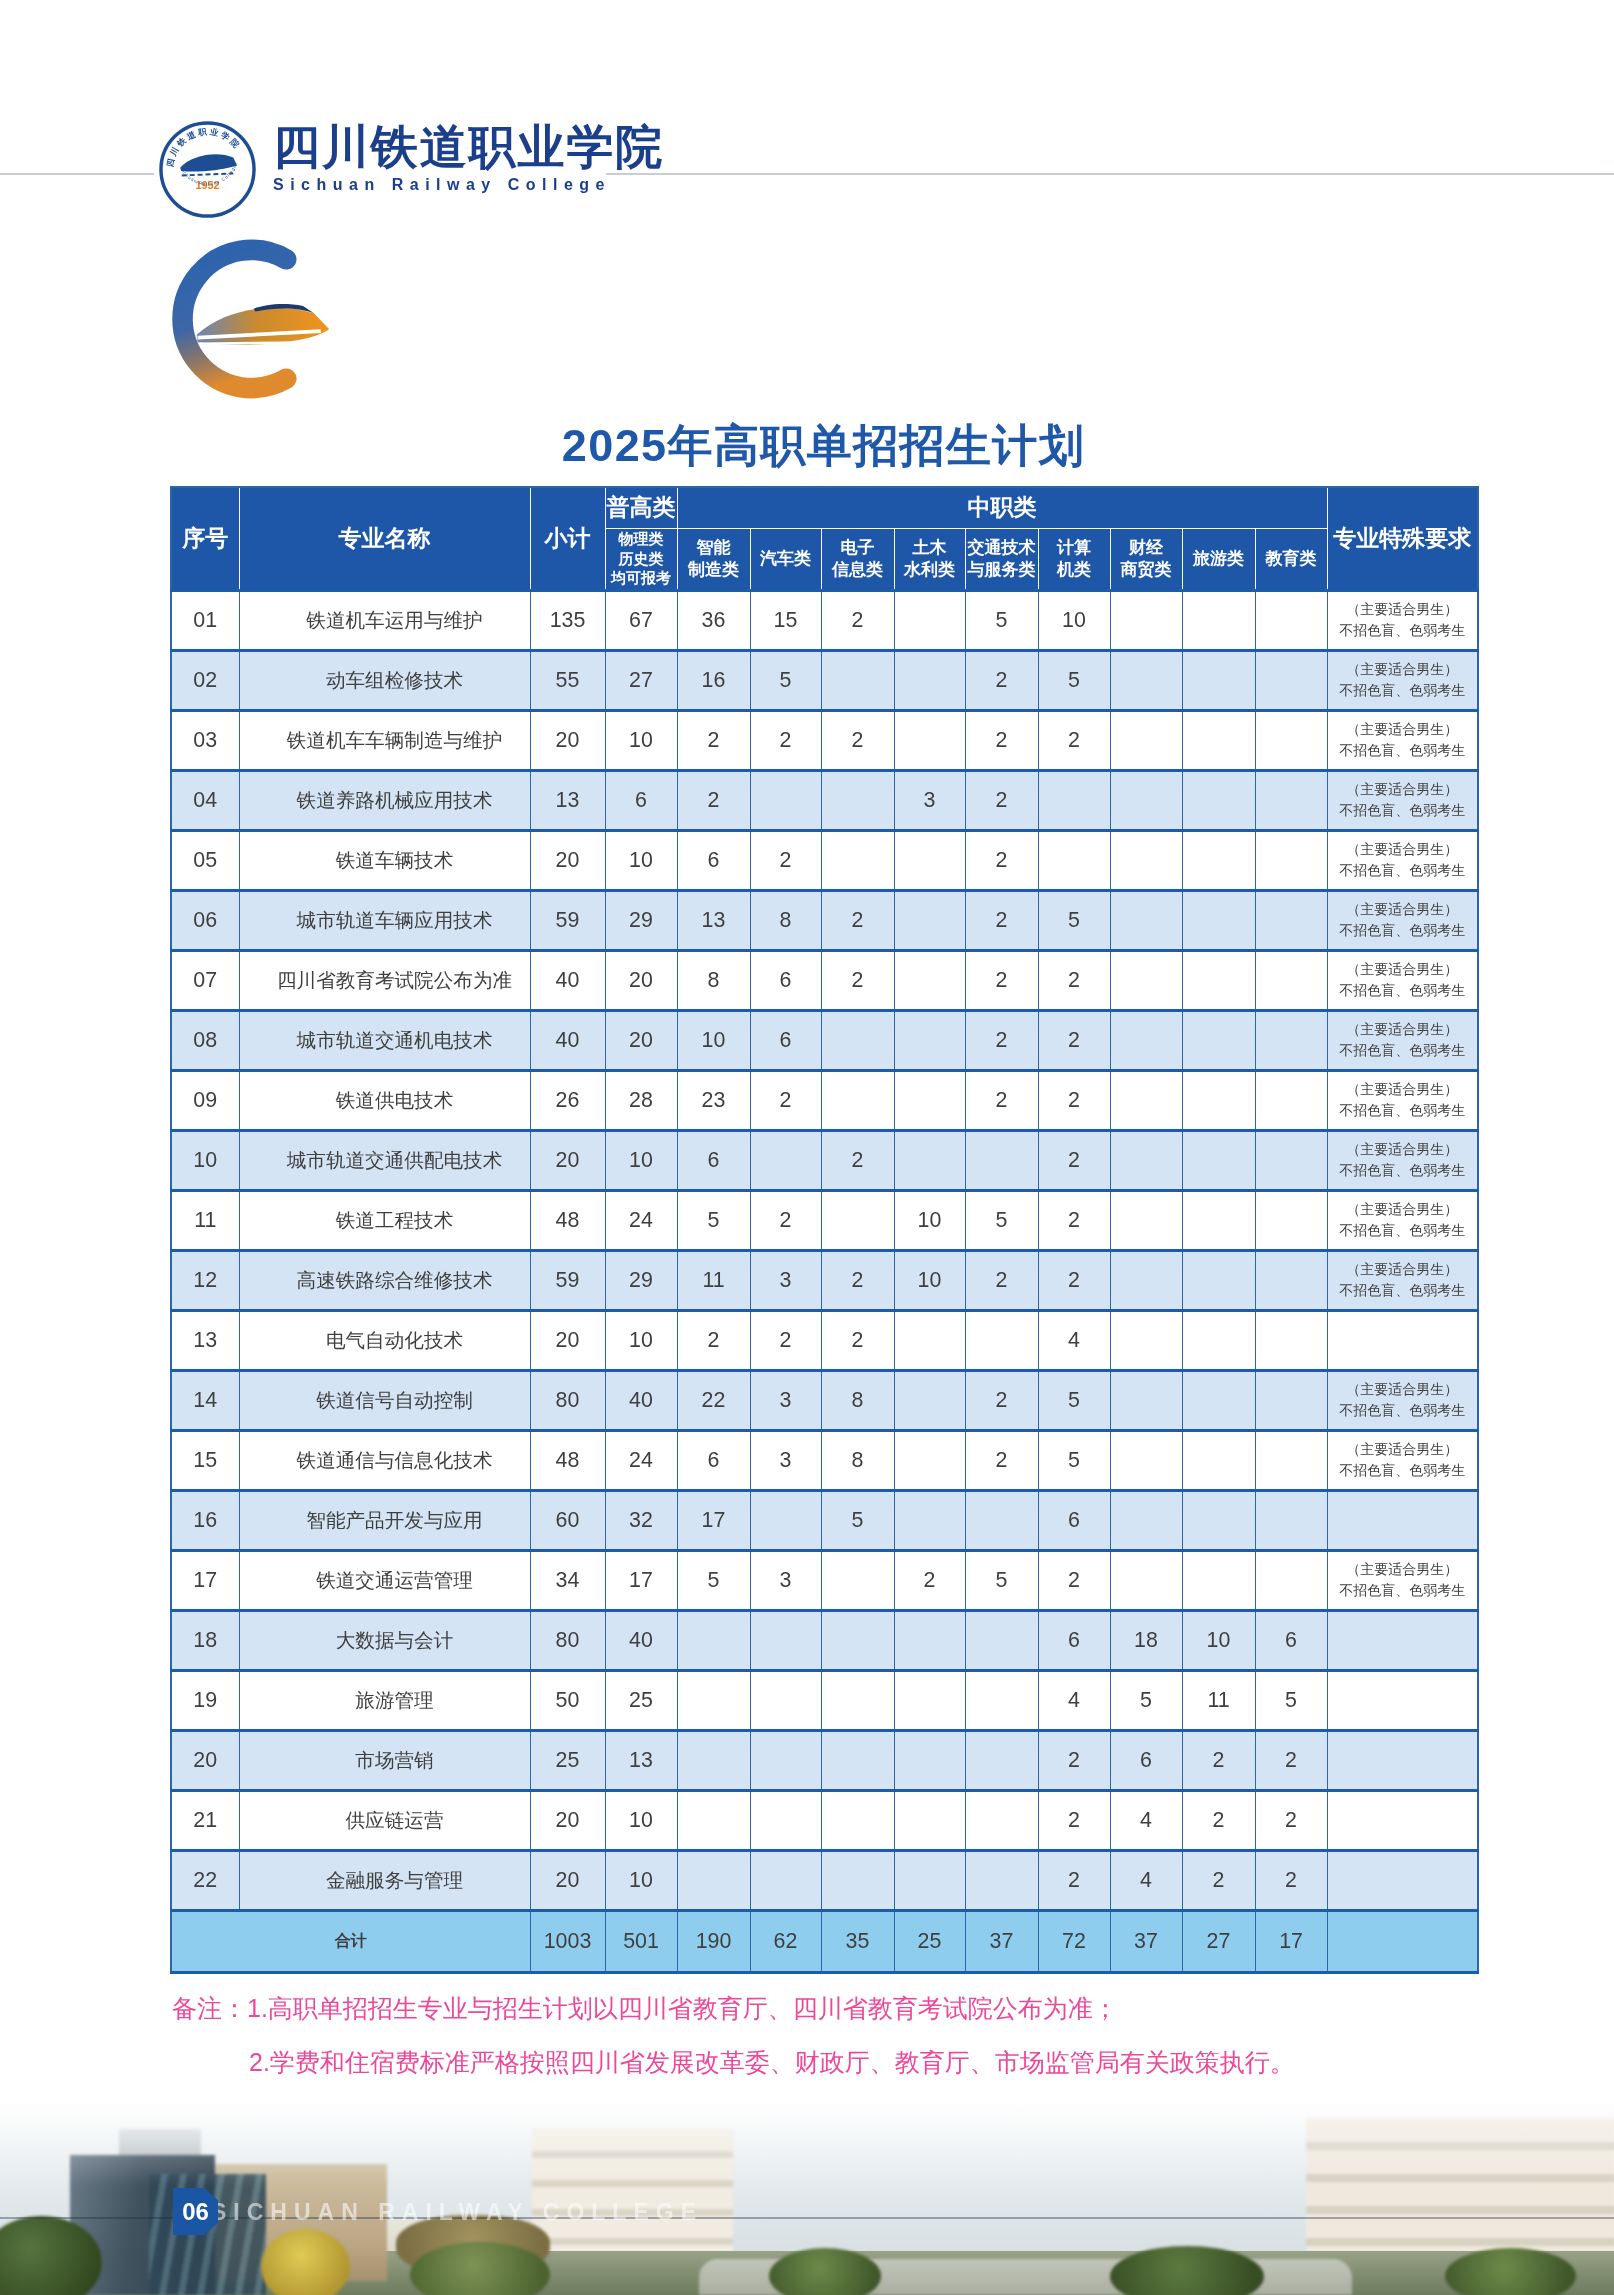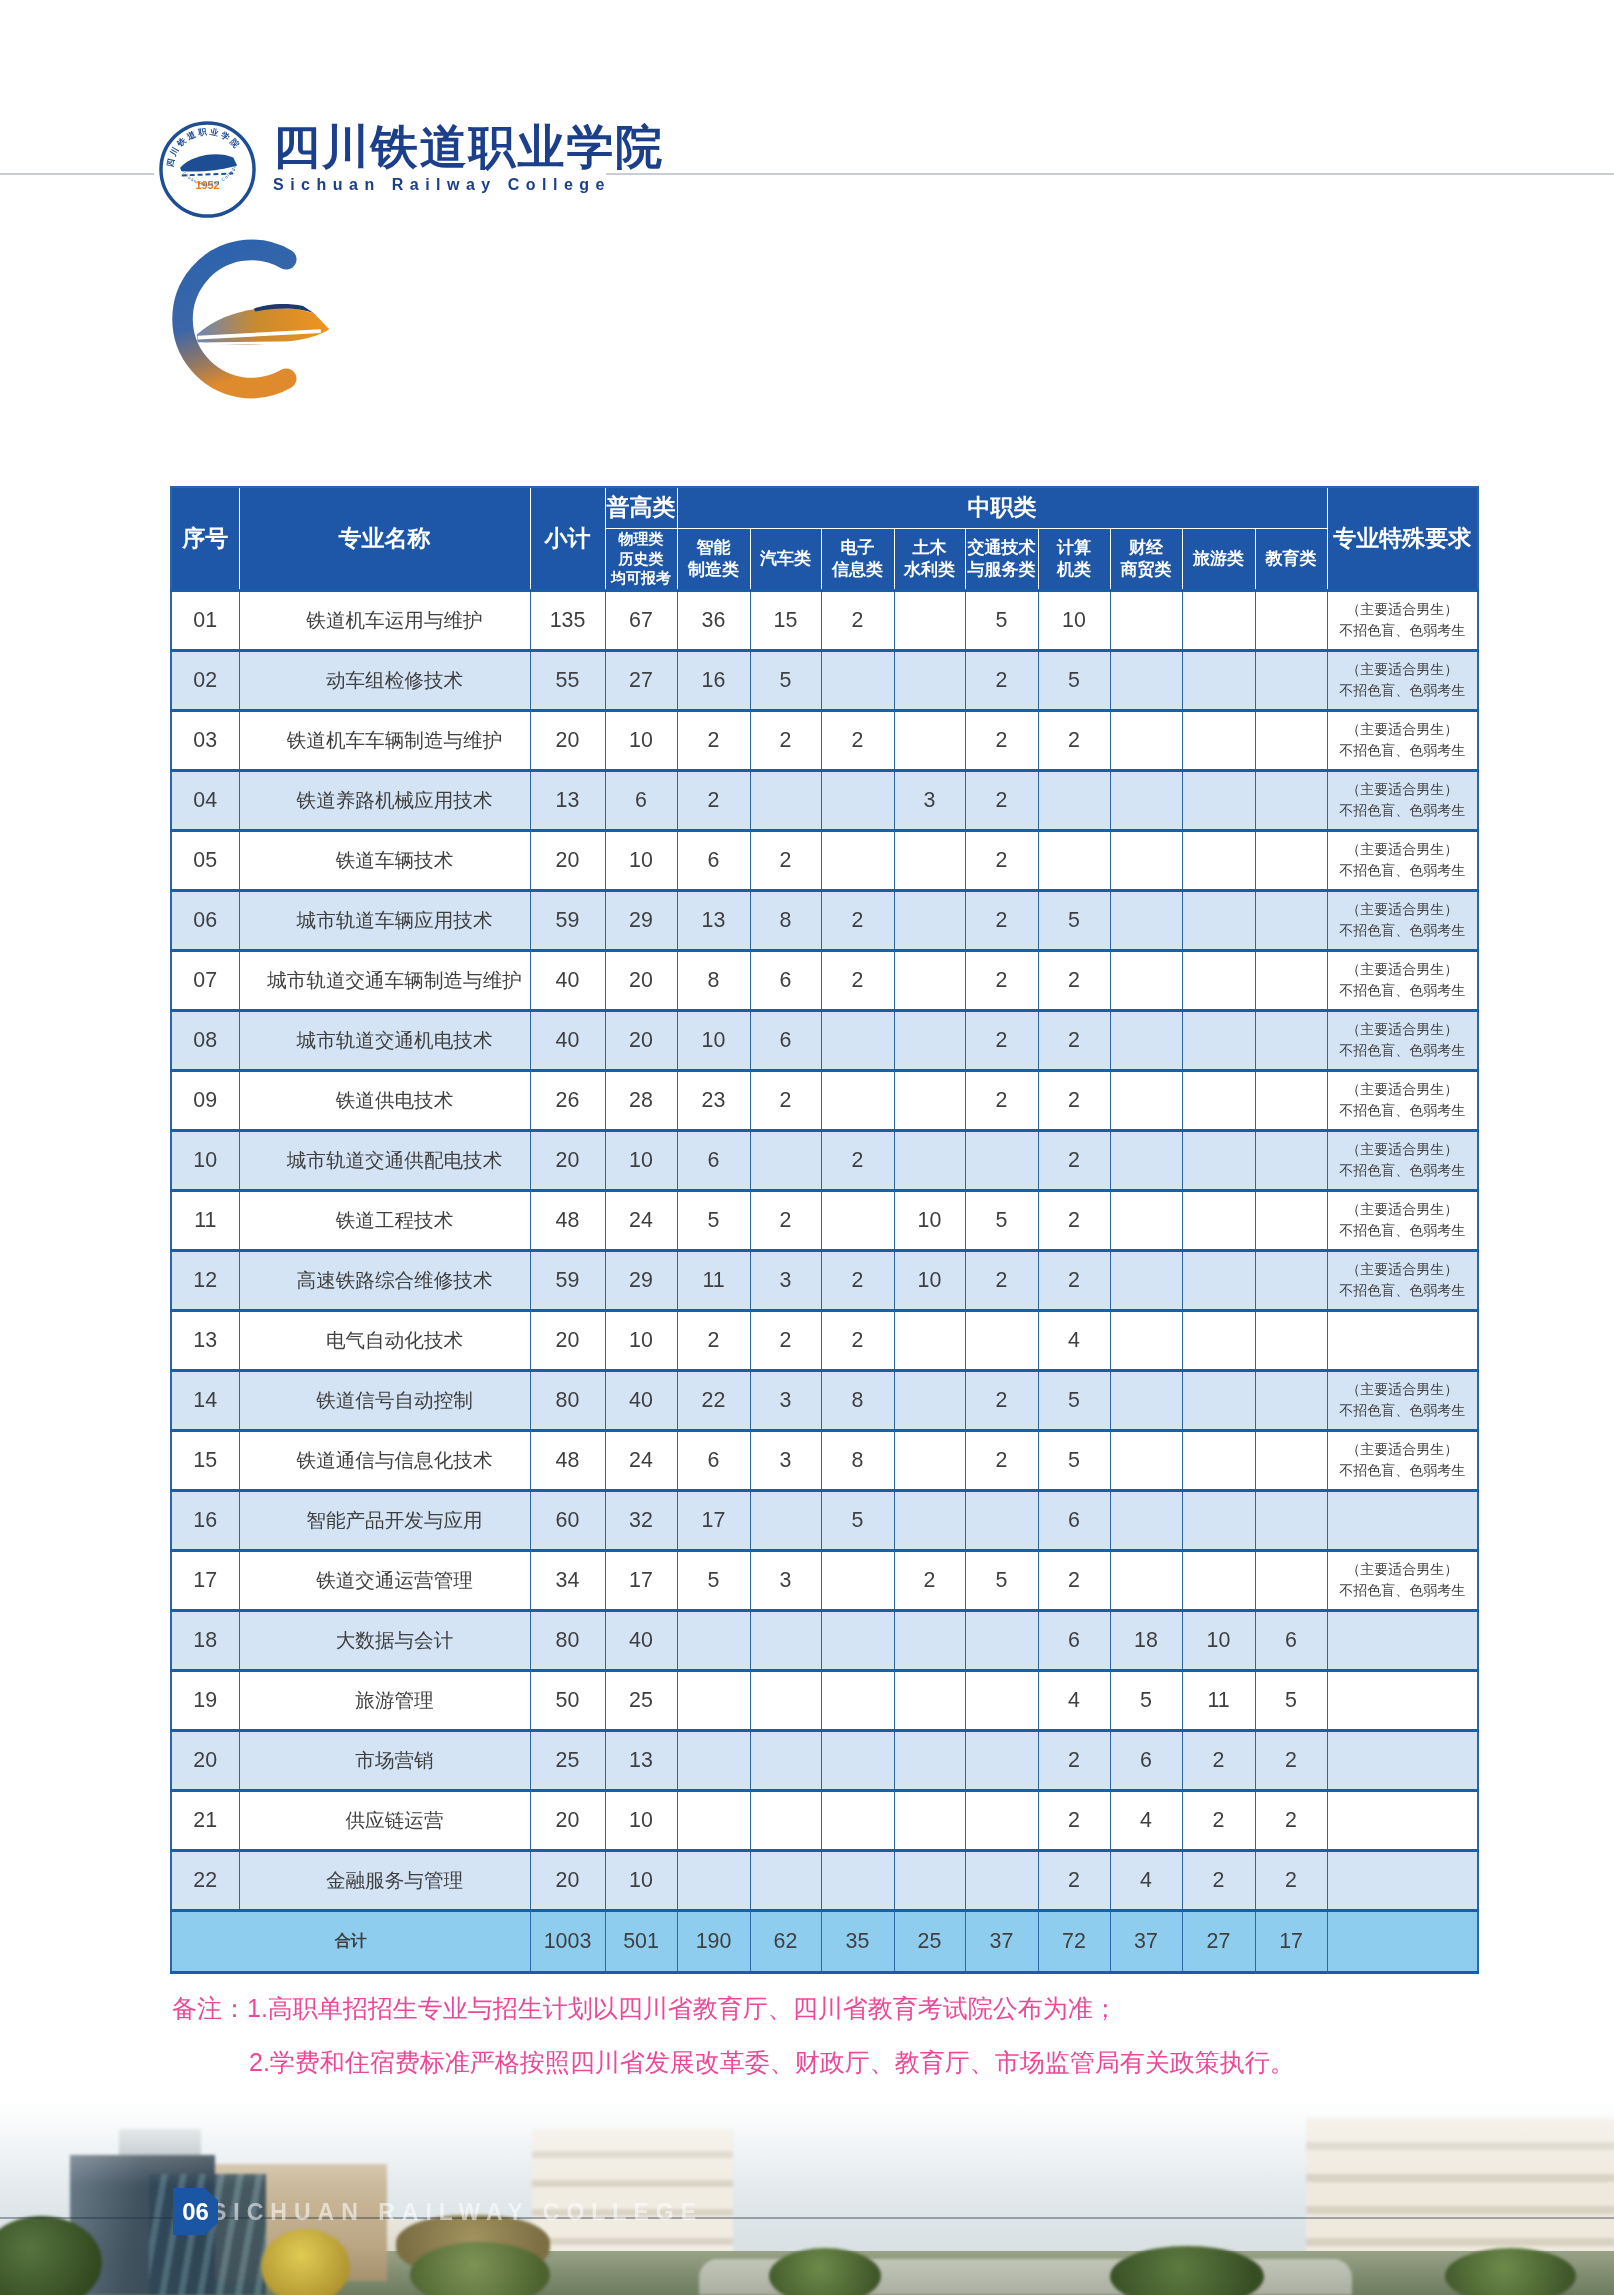--- a/index.html
+++ b/index.html
@@ -150,20 +150,21 @@
         </linearGradient>
       </defs>
       <path d="M262,52 A148,148 0 1 0 262,308" fill="none" stroke="url(#swoosh)" stroke-width="44" stroke-linecap="round"></path>
       <path d="M70,214 C140,150 252,146 322,168 L354,202 C308,234 168,242 72,230 Z" fill="url(#trainbody)"></path>
       <path d="M196,164 C244,154 292,156 322,168 L298,152 C258,144 218,148 192,158 Z" fill="#1d3a6e"></path>
       <path d="M72,220 L336,206" stroke="#ffffff" stroke-width="8" fill="none"></path>
       <path d="M76,233 L300,230" stroke="#ffffff" stroke-width="5" fill="none"></path>
     </svg>
   </div>
 
+  <div class="table-title">2025年高职单招招生计划</div>
 
   <table class="plan">
     <colgroup>
       <col style="width:68px">
         <col style="width:291px">
         <col style="width:75px">
         <col style="width:72px">
       <col style="width:73px">
         <col style="width:71px">
         <col style="width:73px">
@@ -303,21 +304,21 @@
           <td class="c-num">2</td>
           <td class="c-num">5</td>
           <td class="c-num"></td>
           <td class="c-num"></td>
           <td class="c-num"></td>
           <td class="c-note">（主要适合男生）
 不招色盲、色弱考生</td>
         </tr>
         <tr class="odd">
           <td class="c-no">07</td>
-          <td class="c-major">城市轨道交通车辆制造与维护</td>
+          <td class="c-major">四川省教育考试院公布为准</td>
           <td class="c-num">40</td>
           <td class="c-num">20</td>
           <td class="c-num">8</td>
           <td class="c-num">6</td>
           <td class="c-num">2</td>
           <td class="c-num"></td>
           <td class="c-num">2</td>
           <td class="c-num">2</td>
           <td class="c-num"></td>
           <td class="c-num"></td>

